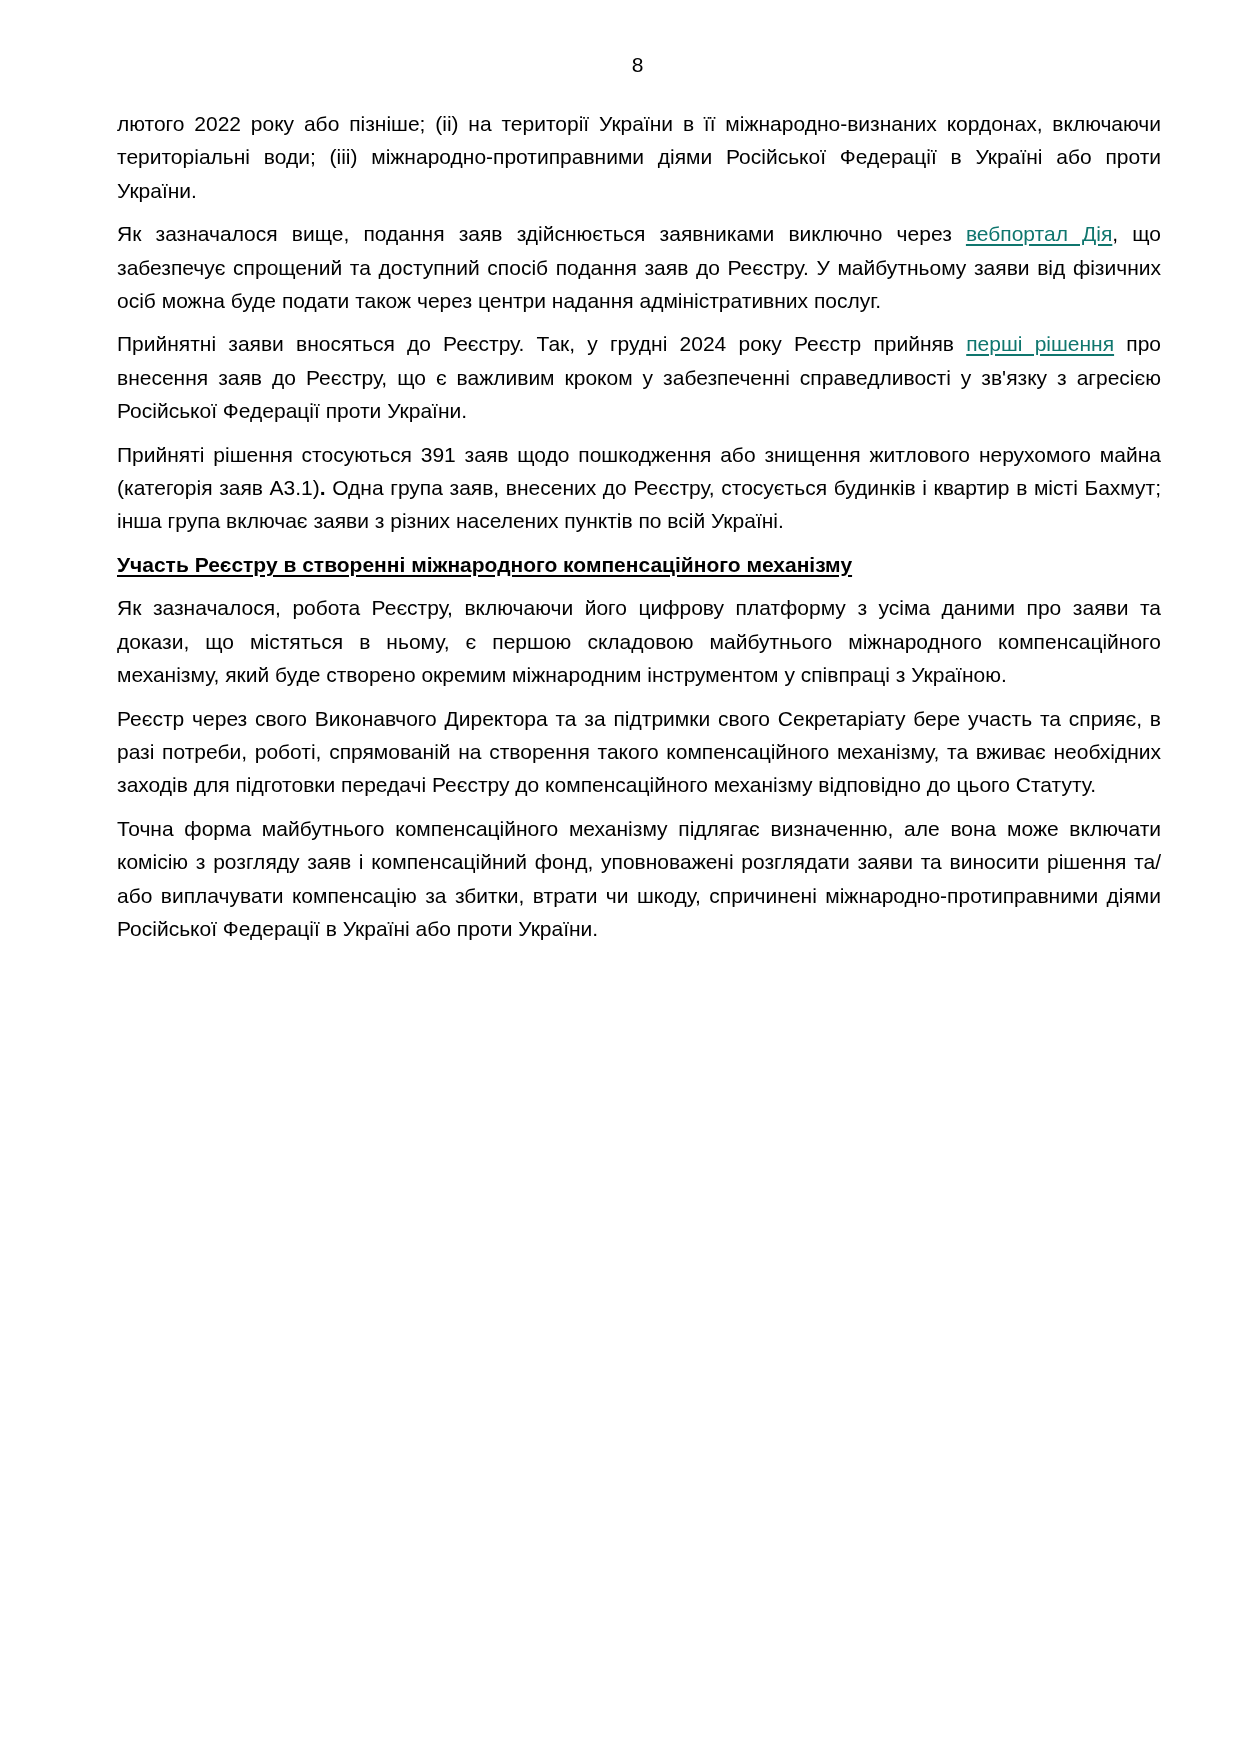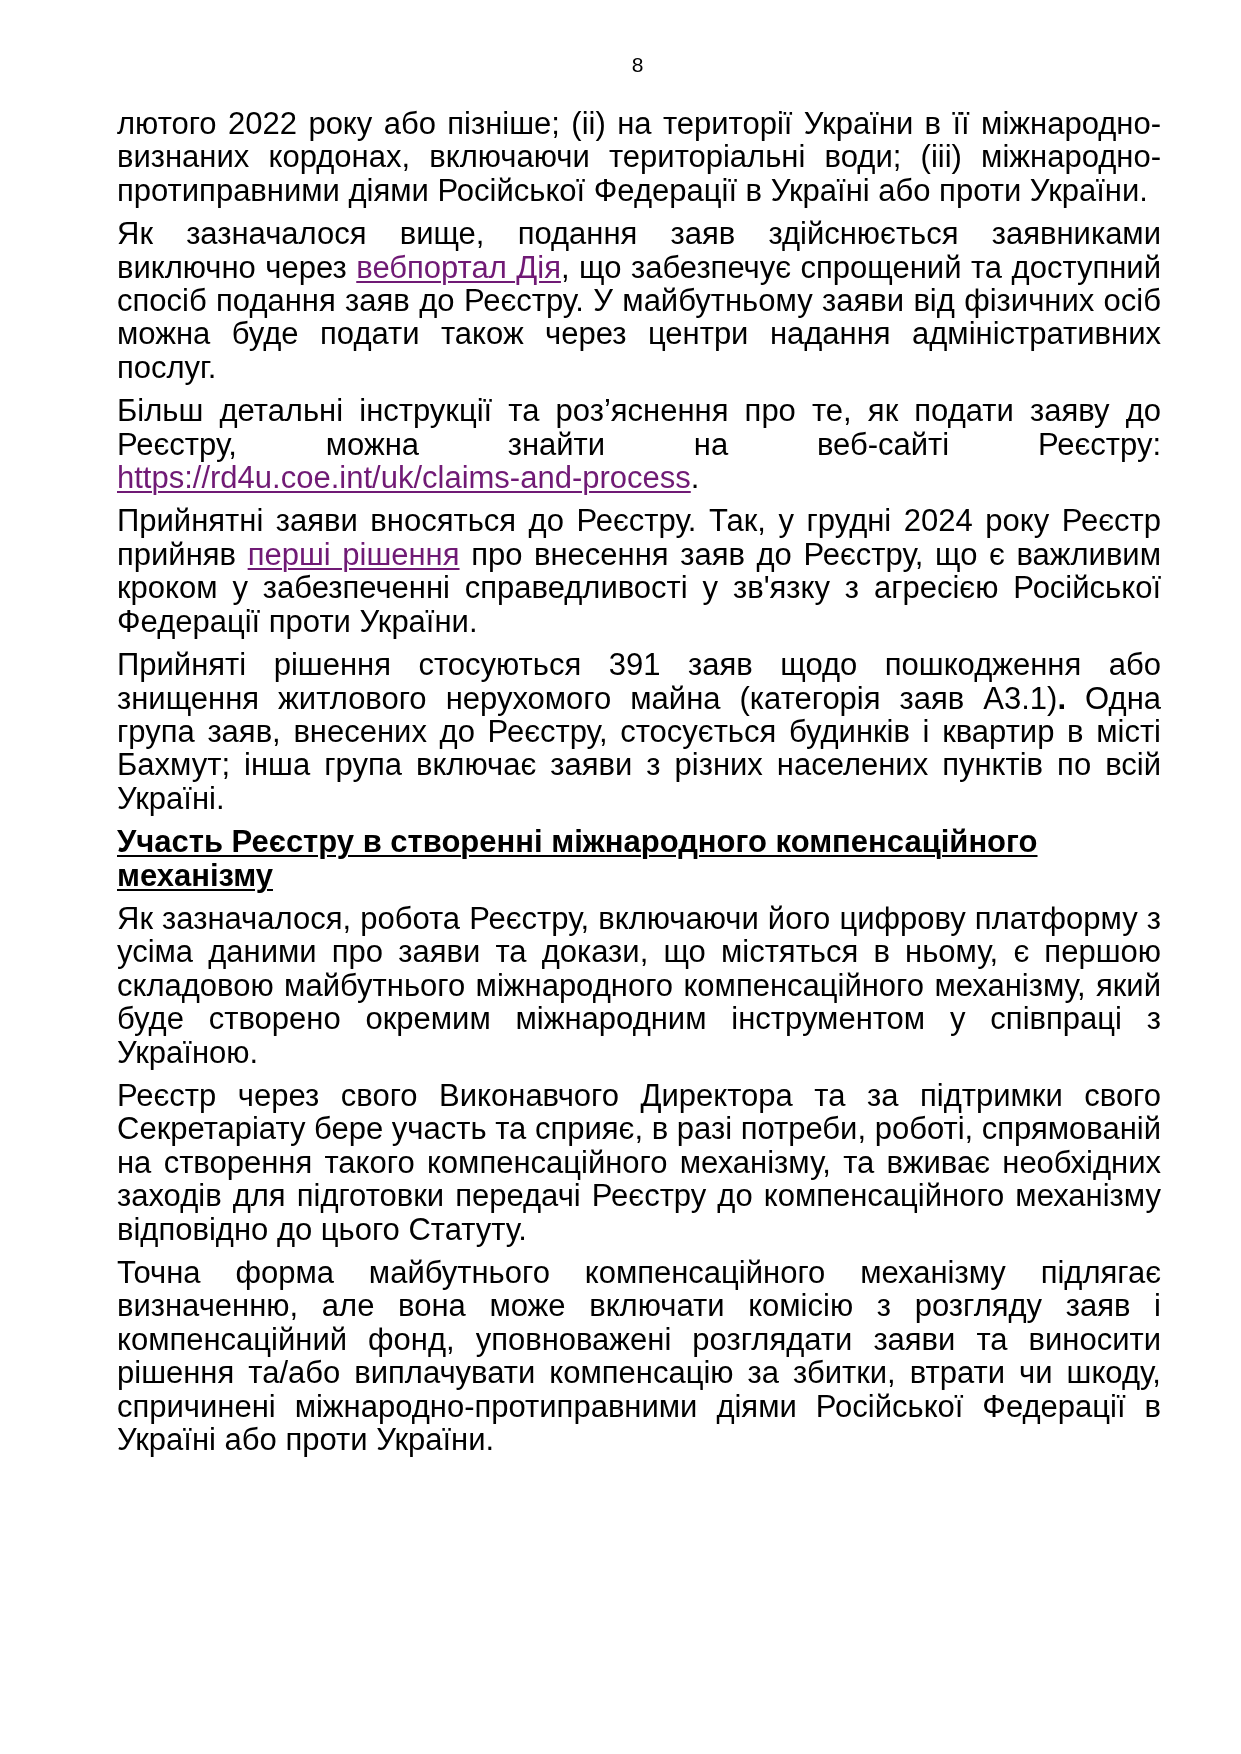--- a/index.html
+++ b/index.html
@@ -22,55 +22,54 @@
     width: 1275px;
     text-align: center;
     font-size: 21px;
     line-height: 26px;
   }
   .content {
     position: absolute;
     top: 107px;
     left: 117px;
     width: 1044px;
-    font-size: 31px;
+    font-size: 21px;
     line-height: 33.4px;
   }
   .para {
     margin: 0 0 10px 0;
     text-align: justify;
     text-align-last: left;
   }
   .heading {
     margin: 0 0 10px 0;
     font-weight: bold;
     text-decoration: underline;
     text-decoration-thickness: 2px;
     text-underline-offset: 3px;
   }
   a.link {
-    color: #701a75;
+    color: #0f766e;
     text-decoration: underline;
     text-decoration-thickness: 1.5px;
     text-underline-offset: 3px;
   }
 </style>
 </head>
 <body>
 
 <div class="page-number">8</div>
 
 <div class="content">
 
   <p class="para">лютого 2022 року або пізніше; (ii) на території України в її міжнародно-визнаних кордонах, включаючи територіальні води; (iii) міжнародно-протиправними діями Російської Федерації в Україні або проти України.</p>
 
   <p class="para"><span>Як зазначалося вище, подання заяв здійснюється заявниками виключно через </span><a class="link">вебпортал Дія</a><span>, що забезпечує спрощений та доступний спосіб подання заяв до Реєстру. У майбутньому заяви від фізичних осіб можна буде подати також через центри надання адміністративних послуг.</span></p>
 
 
-  <p class="para"><span>Більш детальні інструкції та роз’яснення про те, як подати заяву до Реєстру, можна знайти на веб-сайті Реєстру: </span><a class="link">https://rd4u.coe.int/uk/claims-and-process</a><span>.</span></p>
 
   <p class="para"><span>Прийнятні заяви вносяться до Реєстру. Так, у грудні 2024 року Реєстр прийняв </span><a class="link">перші рішення</a><span> про внесення заяв до Реєстру, що є важливим кроком у забезпеченні справедливості у зв'язку з агресією Російської Федерації проти України.</span></p>
 
   <p class="para"><span>Прийняті рішення стосуються 391 заяв щодо пошкодження або знищення житлового нерухомого майна (категорія заяв А3.1)</span><b>.</b><span> Одна група заяв, внесених до Реєстру, стосується будинків і квартир в місті Бахмут; інша група включає заяви з різних населених пунктів по всій Україні.</span></p>
 
   <p class="heading">Участь Реєстру в створенні міжнародного компенсаційного механізму</p>
 
   <p class="para">Як зазначалося, робота Реєстру, включаючи його цифрову платформу з усіма даними про заяви та докази, що містяться в ньому, є першою складовою майбутнього міжнародного компенсаційного механізму, який буде створено окремим міжнародним інструментом у співпраці з Україною.</p>
 
   <p class="para">Реєстр через свого Виконавчого Директора та за підтримки свого Секретаріату бере участь та сприяє, в разі потреби, роботі, спрямованій на створення такого компенсаційного механізму, та вживає необхідних заходів для підготовки передачі Реєстру до компенсаційного механізму відповідно до цього Статуту.</p>

